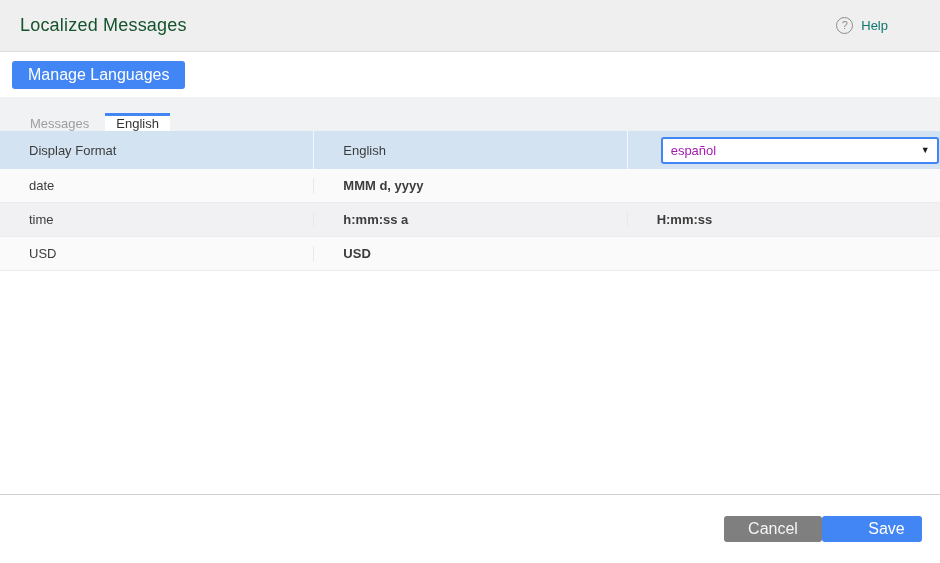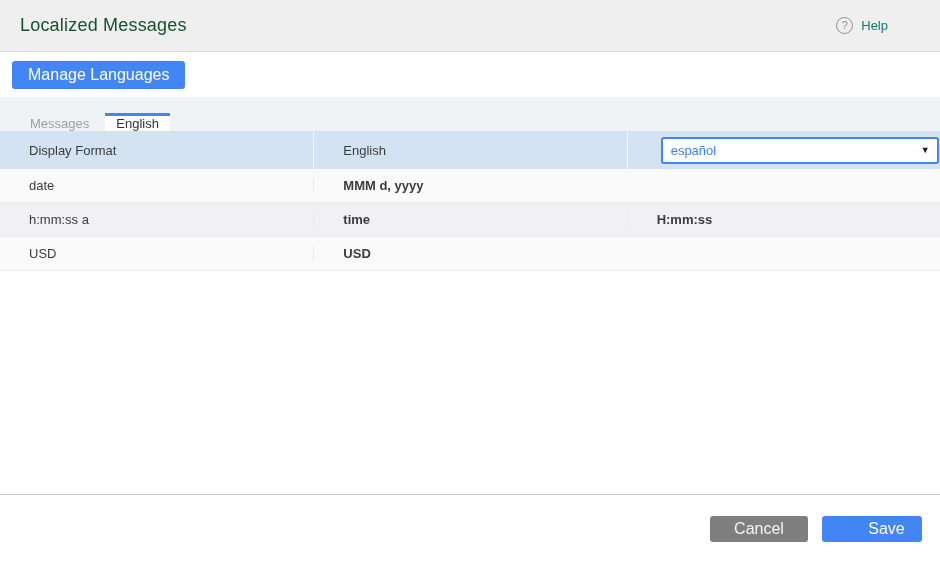--- a/index.html
+++ b/index.html
@@ -122,41 +122,40 @@
     height: 27px;
     background: #ffffff;
     border: 2px solid #4285f4;
     border-radius: 3px;
     display: flex;
     align-items: center;
     padding: 0 22px 0 8px;
     cursor: pointer;
     margin-left: 4px;
   }
-  .lang-select-value { font-size: 13px; color: #3b82f6; }
+  .lang-select-value { font-size: 13px; color: #a21caf; }
   .select-arrow {
     position: absolute;
     right: 7px;
     top: 50%;
     transform: translateY(-50%);
     font-size: 9px;
     color: #1c1c1c;
   }
 
   
   .footer {
     position: absolute;
     left: 0; right: 0; bottom: 0;
     height: 69px;
     background: #ffffff;
     border-top: 1px solid #d0d0d0;
     display: flex;
     align-items: center;
     justify-content: flex-end;
-    gap: 14px;
     padding-right: 18px;
   }
   .footer .btn { height: 26px; }
   .cancel-btn {
     background: #7f7f7f;
     color: #f5f5f5;
     width: 98px;
   }
   .save-btn { width: 100px; }
 </style>
@@ -194,22 +193,22 @@
         </div>
       </div>
     </div>
 
     <div class="fmt-row fmt-body-row row-light">
       <div class="fmt-cell">date</div>
       <div class="fmt-cell">MMM d, yyyy</div>
     </div>
 
     <div class="fmt-row fmt-body-row row-shade">
+      <div class="fmt-cell">time</div>
       <div class="fmt-cell">h:mm:ss a</div>
-      <div class="fmt-cell">time</div>
       <div class="fmt-cell">H:mm:ss</div>
     </div>
 
     <div class="fmt-row fmt-body-row row-light">
       <div class="fmt-cell">USD</div>
       <div class="fmt-cell">USD</div>
     </div>
 
   </div>
 

